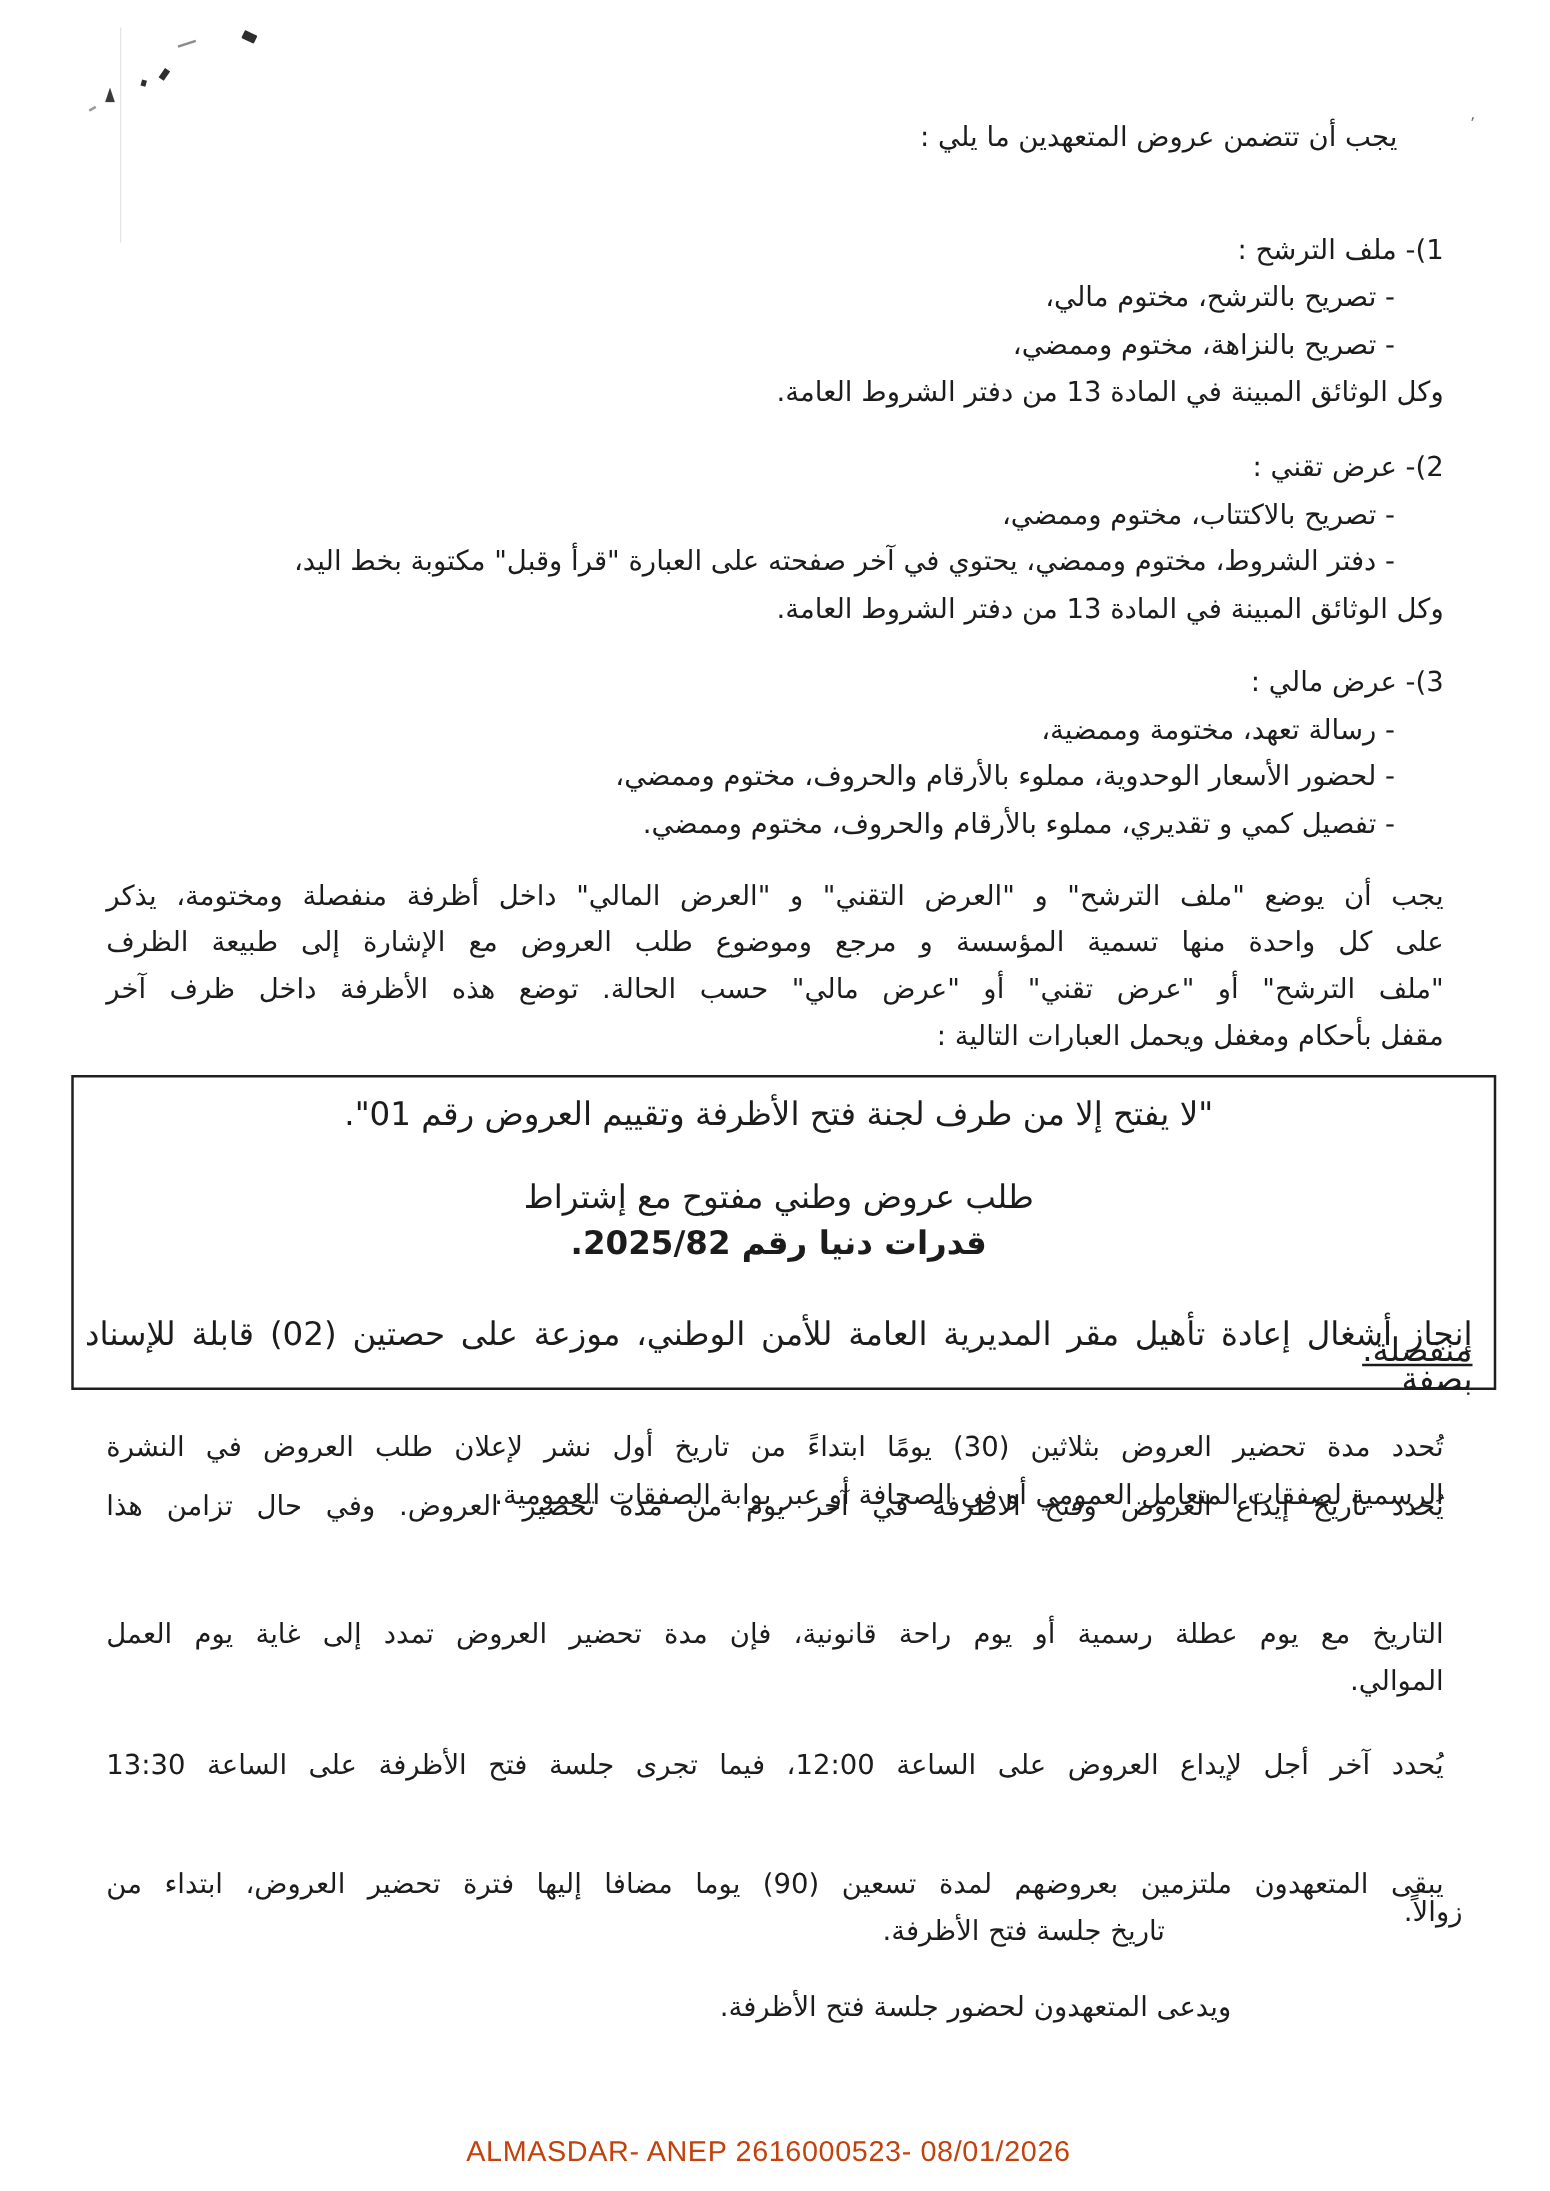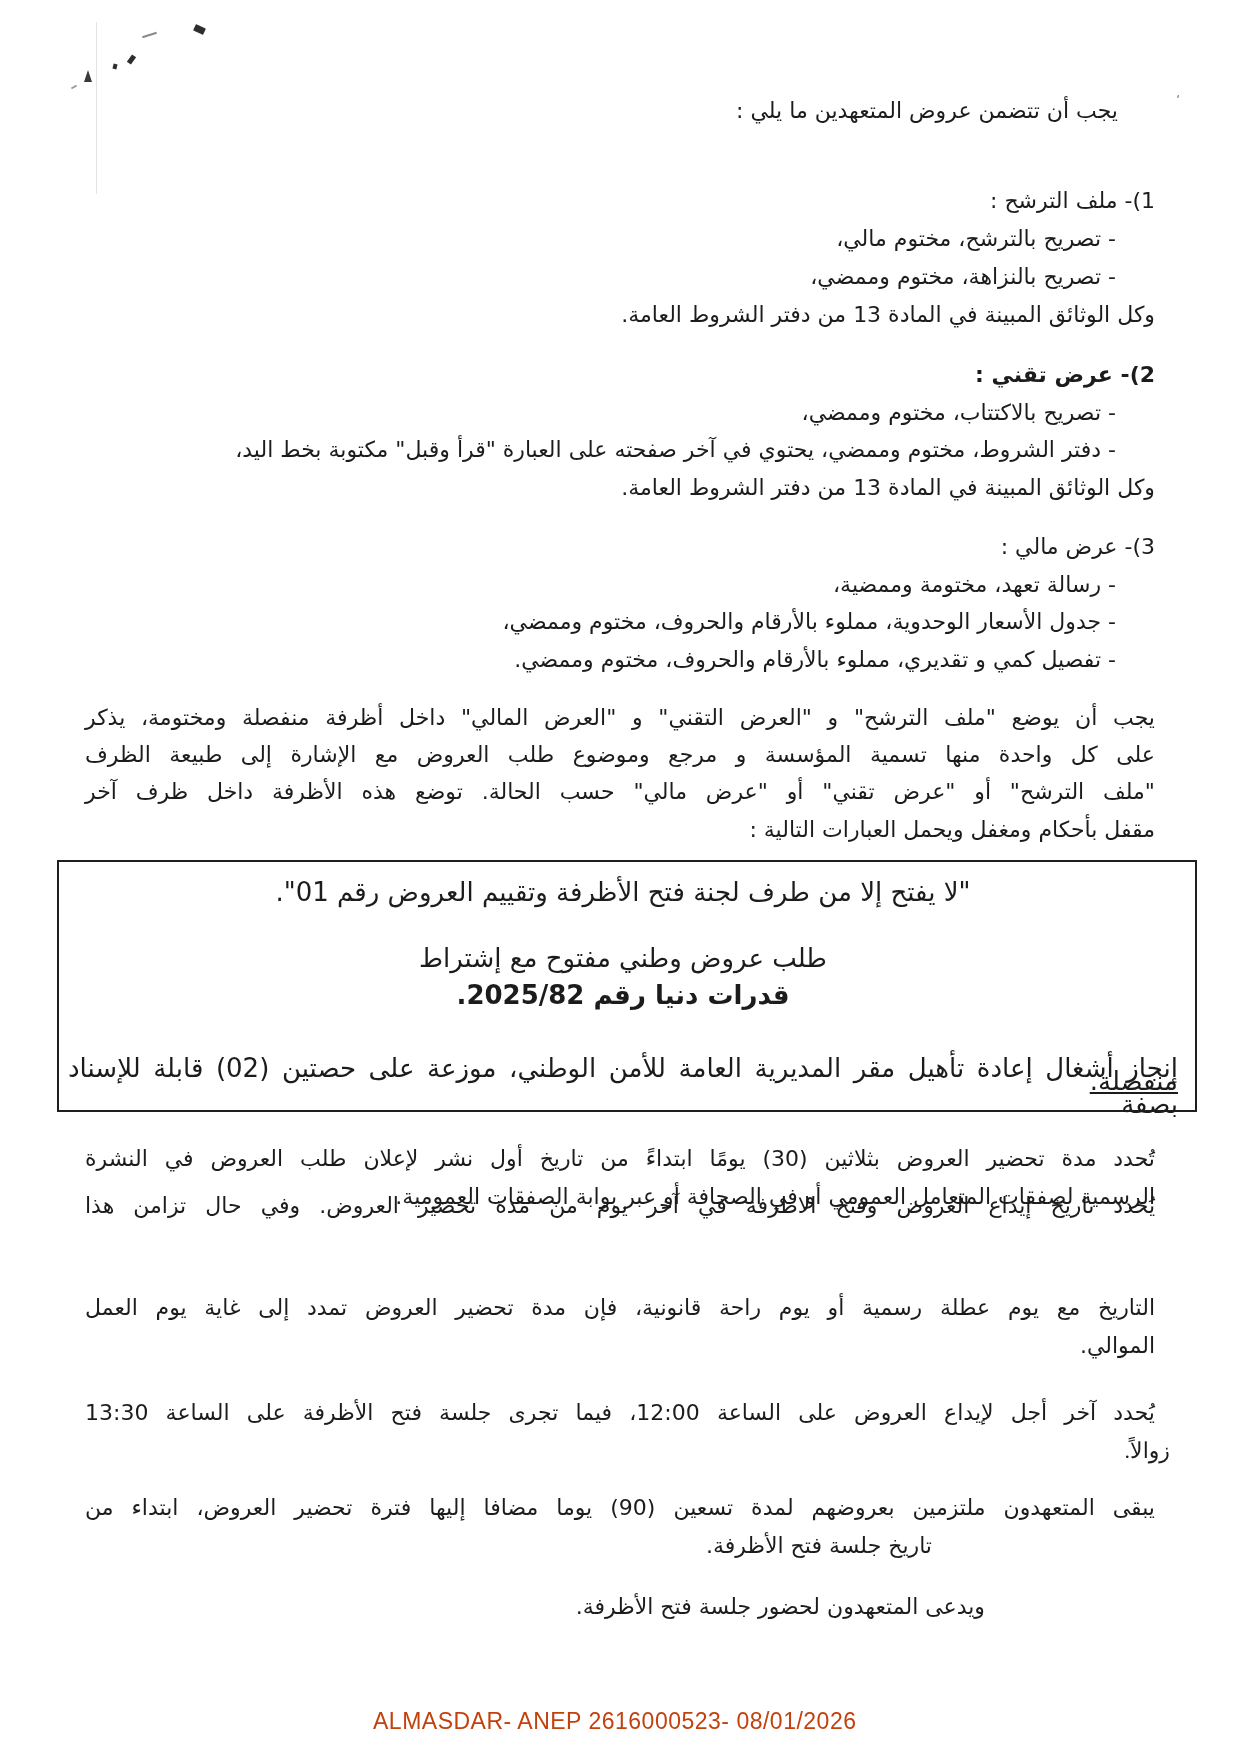--- a/index.html
+++ b/index.html
@@ -60,28 +60,28 @@
   <div class="speck" style="left:71px;top:86px;width:6px;height:2px;transform:rotate(-30deg);background:#9a9a9a;"></div>
   <div class="tick" style="left:1176px;top:92px;">ʼ</div>
 
   <div class="ln" style="top:92px;right:122px;">يجب أن تتضمن عروض المتعهدين ما يلي :</div>
 
   <div class="ln" style="top:182px;">1)- ملف الترشح :</div>
   <div class="ln ind" style="top:220px;">- تصريح بالترشح، مختوم مالي،</div>
   <div class="ln ind" style="top:258px;">- تصريح بالنزاهة، مختوم وممضي،</div>
   <div class="ln" style="top:296px;">وكل الوثائق المبينة في المادة 13 من دفتر الشروط العامة.</div>
 
-  <div class="ln" style="top:356px;font-weight:bold;">2)- عرض تقني :</div>
+  <div class="ln" style="top:356px;">2)- عرض تقني :</div>
   <div class="ln ind" style="top:394px;">- تصريح بالاكتتاب، مختوم وممضي،</div>
   <div class="ln ind" style="top:431px;left:40px;">- دفتر الشروط، مختوم وممضي، يحتوي في آخر صفحته على العبارة "قرأ وقبل" مكتوبة بخط اليد،</div>
   <div class="ln" style="top:469px;">وكل الوثائق المبينة في المادة 13 من دفتر الشروط العامة.</div>
 
   <div class="ln" style="top:528px;">3)- عرض مالي :</div>
   <div class="ln ind" style="top:566px;">- رسالة تعهد، مختومة وممضية،</div>
-  <div class="ln ind" style="top:603px;">- جدول الأسعار الوحدوية، مملوء بالأرقام والحروف، مختوم وممضي،</div>
+  <div class="ln ind" style="top:603px;">- لحضور الأسعار الوحدوية، مملوء بالأرقام والحروف، مختوم وممضي،</div>
   <div class="ln ind" style="top:641px;">- تفصيل كمي و تقديري، مملوء بالأرقام والحروف، مختوم وممضي.</div>
 
   <div class="ln jl" style="top:699px;">يجب أن يوضع "ملف الترشح" و "العرض التقني" و "العرض المالي" داخل أظرفة منفصلة ومختومة، يذكر</div>
   <div class="ln jl" style="top:736px;">على كل واحدة منها تسمية المؤسسة و مرجع وموضوع طلب العروض مع الإشارة إلى طبيعة الظرف</div>
   <div class="ln jl" style="top:773px;">"ملف الترشح" أو "عرض تقني" أو "عرض مالي" حسب الحالة. توضع هذه الأظرفة داخل ظرف آخر</div>
   <div class="ln" style="top:811px;">مقفل بأحكام ومغفل ويحمل العبارات التالية :</div>
 
   <div class="boxed"></div>
   <div class="bc" style="top:874px;">"لا يفتح إلا من طرف لجنة فتح الأظرفة وتقييم العروض رقم 01".</div>
   <div class="bc" style="top:940px;">طلب عروض وطني مفتوح مع إشتراط</div>
@@ -90,21 +90,21 @@
   <div class="bc br" style="top:1063px;">منفصلة.</div>
 
   <div class="ln jl" style="top:1140px;">تُحدد مدة تحضير العروض بثلاثين (30) يومًا ابتداءً من تاريخ أول نشر لإعلان طلب العروض في النشرة</div>
   <div class="ln" style="top:1178px;">الرسمية لصفقات المتعامل العمومي أو في الصحافة أو عبر بوابة الصفقات العمومية.</div>
 
   <div class="ln jl" style="top:1187px;">يُحدد تاريخ إيداع العروض وفتح الاظرفة في آخر يوم من مدة تحضير العروض. وفي حال تزامن هذا</div>
   <div class="ln jl" style="top:1289px;">التاريخ مع يوم عطلة رسمية أو يوم راحة قانونية، فإن مدة تحضير العروض تمدد إلى غاية يوم العمل</div>
   <div class="ln" style="top:1327px;">الموالي.</div>
 
   <div class="ln jl" style="top:1394px;">يُحدد آخر أجل لإيداع العروض على الساعة 12:00، فيما تجرى جلسة فتح الأظرفة على الساعة 13:30</div>
-  <div class="ln" style="top:1432px;right:70px;font-family:Liberation Serif, serif;">زوالاً.</div>
+  <div class="ln" style="top:1512px;right:70px;">زوالاً.</div>
 
   <div class="ln jl" style="top:1489px;">يبقى المتعهدون ملتزمين بعروضهم لمدة تسعين (90) يوما مضافا إليها فترة تحضير العروض، ابتداء من</div>
   <div class="ln" style="top:1527px;right:308px;">تاريخ جلسة فتح الأظرفة.</div>
 
   <div class="ln" style="top:1588px;right:255px;">ويدعى المتعهدون لحضور جلسة فتح الأظرفة.</div>
 
   <div class="footer">ALMASDAR- ANEP 2616000523- 08/01/2026</div>
 
 </div>
 

